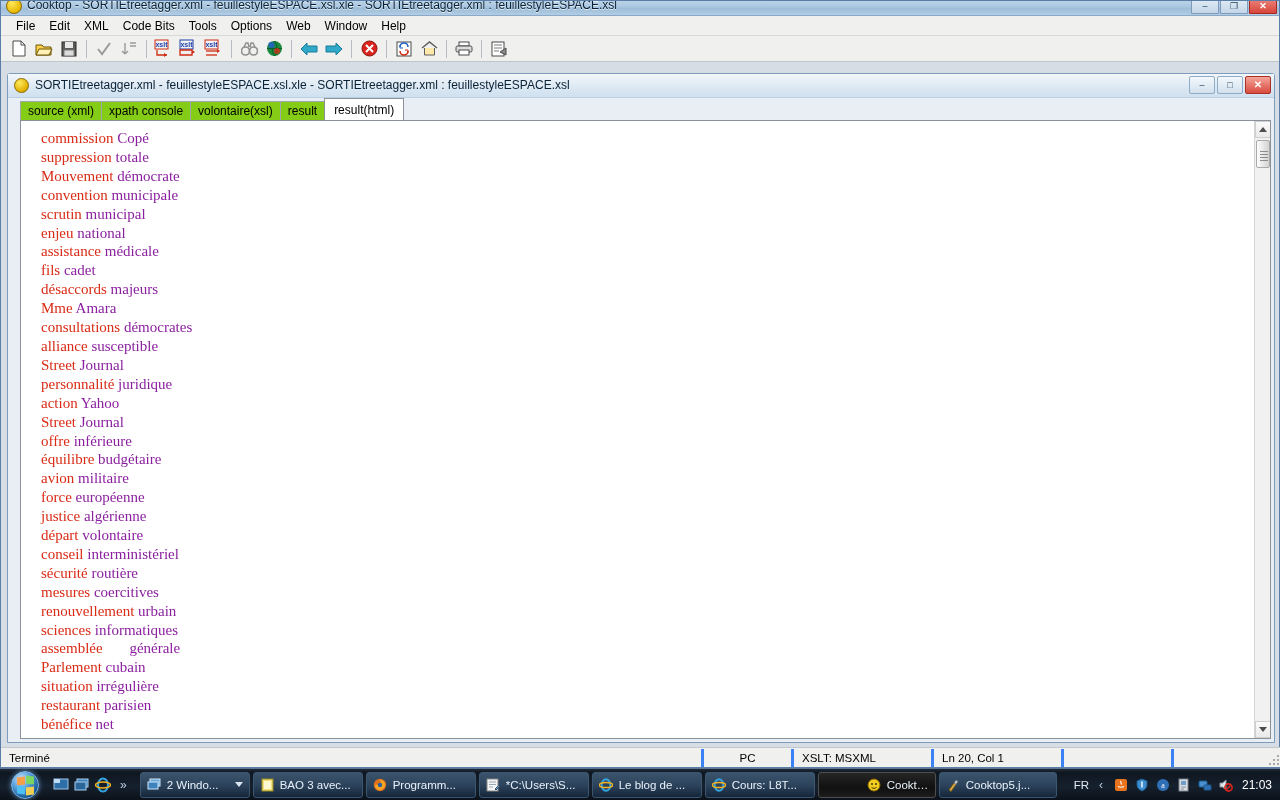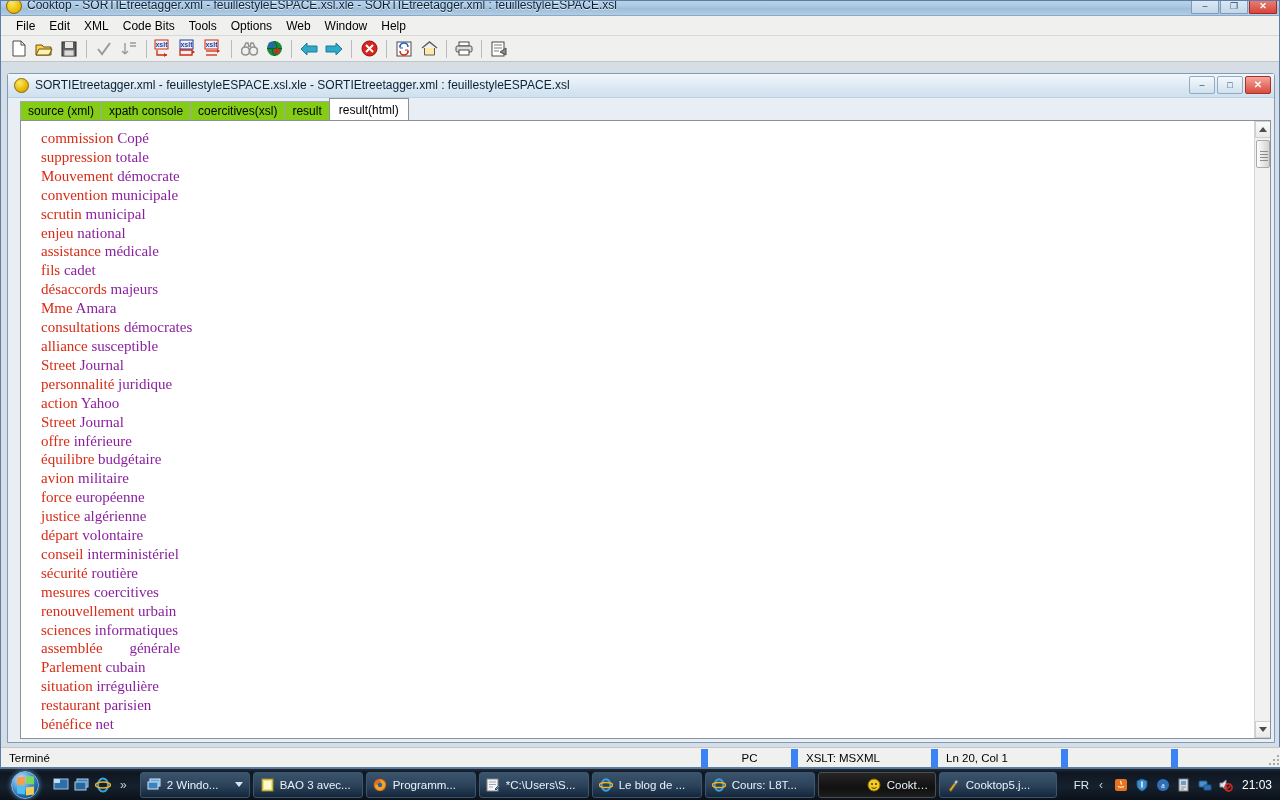--- a/index.html
+++ b/index.html
@@ -247,21 +247,21 @@
     width: 1280px; height: 20px;
     background: #f0f0ef;
     border-top: 1px solid #c3c8cd;
     display: flex; align-items: center;
     font-size: 11.5px; color: #000;
   }
   .sb-cell {
     height: 18px;
     display: flex; align-items: center;
     padding: 0 8px;
-    border-left: 7px solid #3b82f6;
+    border-left: 3px solid #3b82f6;
     white-space: nowrap;
   }
   .sb-cell.first { border-left: none; }
   #sb-grip-corner {
     position: absolute; right: 2px; bottom: 2px;
     width: 12px; height: 12px;
   }
   #sb-grip-corner i {
     position: absolute; background: #a9a9a9; width: 2px; height: 2px;
   }
@@ -545,21 +545,21 @@
           </div>
         <div class="cwbtn close">
             <span>✕</span>
           </div>
       </div>
     </div>
 
     <div id="tabstrip">
       <div class="tab">source (xml)</div>
       <div class="tab">xpath console</div>
-      <div class="tab">coercitives(xsl)</div>
+      <div class="tab">volontaire(xsl)</div>
       <div class="tab">result</div>
       <div class="tab active">result(html)</div>
     </div>
 
     <div id="content-pane">
       <div id="result-list">
           <div class="res-line"><span class="w1" style="color: rgb(217, 43, 21);">commission</span> <span class="w2" style="color: rgb(138, 31, 158);">Copé</span></div>
           <div class="res-line"><span class="w1" style="color: rgb(217, 43, 21);">suppression</span> <span class="w2" style="color: rgb(138, 31, 158);">totale</span></div>
           <div class="res-line"><span class="w1" style="color: rgb(217, 43, 21);">Mouvement</span> <span class="w2" style="color: rgb(138, 31, 158);">démocrate</span></div>
           <div class="res-line"><span class="w1" style="color: rgb(217, 43, 21);">convention</span> <span class="w2" style="color: rgb(138, 31, 158);">municipale</span></div>

